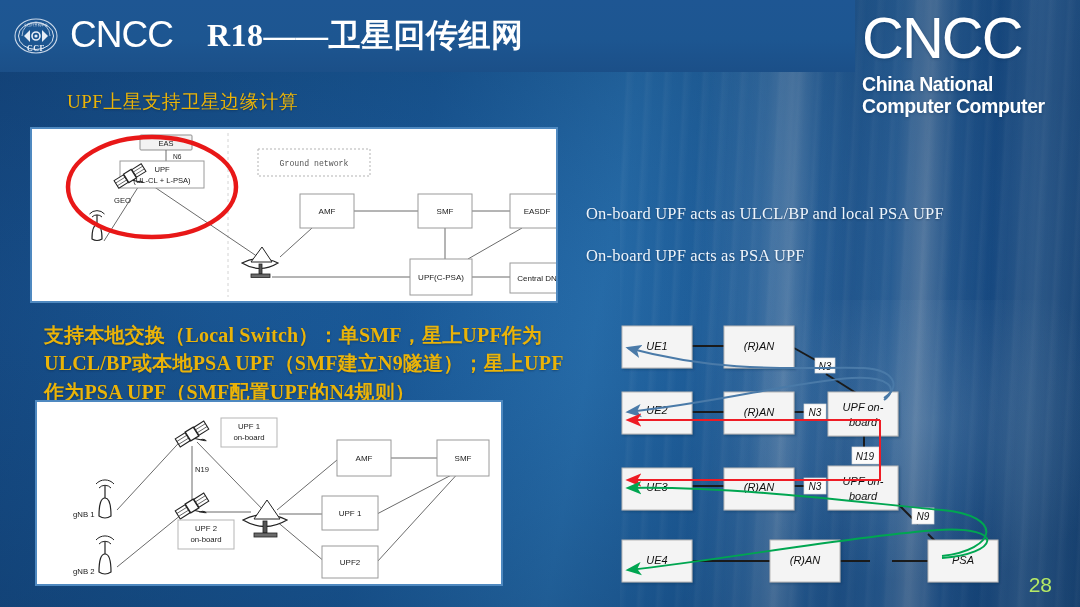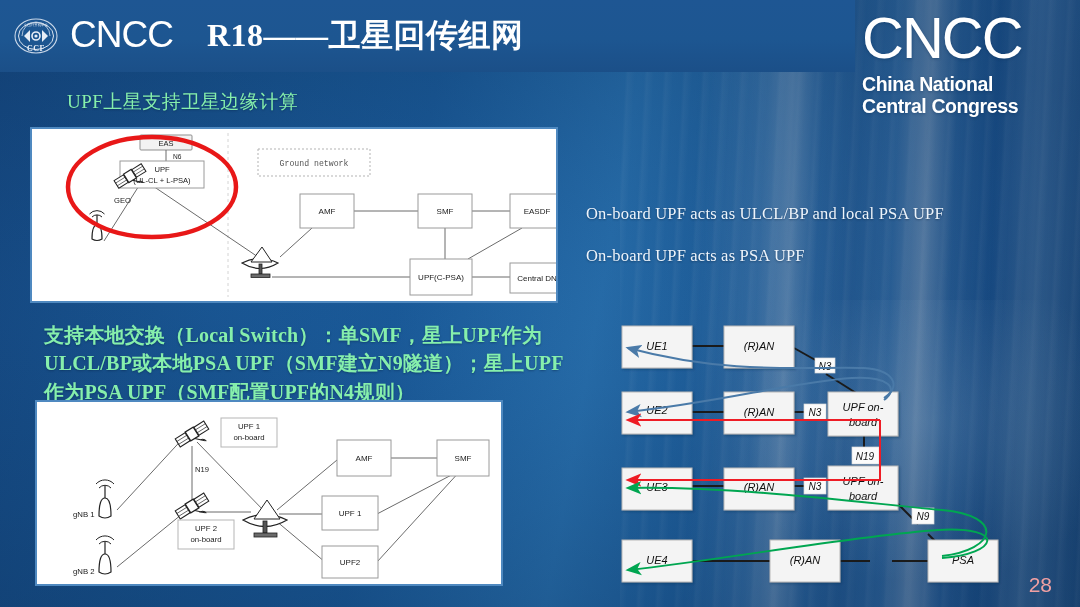--- a/index.html
+++ b/index.html
@@ -84,21 +84,21 @@
     font-family: "Liberation Sans", sans-serif;
     font-size: 58px; font-weight: 300; line-height: .95; letter-spacing: -2px;
   }
   .cncc-brand .sub1, .cncc-brand .sub2 {
     font-family: "Liberation Sans", sans-serif;
     font-size: 19.5px; font-weight: 700; line-height: 1.12; letter-spacing: -0.4px;
   }
   .cncc-brand .sub1 { margin-top: 9px; }
   
   .heading-cn {
-    position: absolute; color: #86efac;
+    position: absolute; color: #eab308;
     font-family: "Liberation Serif", serif;
     text-shadow: 0 1px 2px rgba(0,30,60,.4);
   }
   #h-top { left: 67px; top: 89px; font-size: 19px; font-weight: 400; letter-spacing: .5px; }
   #h-mid {
     left: 44px; top: 321px; width: 520px;
     font-size: 20px; font-weight: 700; line-height: 1.42; letter-spacing: .2px;
   }
   
   .rtext {
@@ -115,21 +115,21 @@
   .panel {
     position: absolute; background: #ffffff;
     border: 2px solid #4f89c0;
   }
   #panel-top { left: 30px; top: 127px; width: 528px; height: 176px; text-align: center; }
   #panel-bot { left: 35px; top: 400px; width: 468px; height: 186px; }
   .panel svg { display: block; width: 100%; height: 100%; }
   
   .pageno {
     position: absolute; right: 28px; bottom: 10px;
-    color: #fca5a5; font-family: "Liberation Sans", sans-serif;
+    color: #bef264; font-family: "Liberation Sans", sans-serif;
     font-size: 21px; opacity: .95;
   }
   
   #net { position: absolute; left: 612px; top: 316px; width: 404px; height: 276px; font-style: italic; }
   #net svg { display: block; }
 </style>
 </head>
 <body>
 
 <div id="slide">
@@ -154,21 +154,21 @@
         <text x="22" y="12" text-anchor="middle" fill="#dfe9f4" font-family="Liberation Sans, sans-serif" font-size="3.4">中国计算机学会</text>
       </svg>
     </div>
     <div class="cncc-word">CNCC</div>
     <div class="slide-title">R18——卫星回传组网</div>
   </div>
 
   <div class="cncc-brand">
     <div class="big">CNCC</div>
     <div class="sub1">China National</div>
-    <div class="sub2">Central Congress</div>
+    <div class="sub2">Computer Computer</div>
   </div>
 
   <div class="heading-cn" id="h-top">UPF上星支持卫星边缘计算</div>
 
   <div class="panel" id="panel-top">
     <svg viewBox="0 0 524 172" preserveAspectRatio="none">
 
       <line x1="196" y1="4" x2="196" y2="168" stroke="#d4d4d4" stroke-width="1" stroke-dasharray="3,3"></line>
 
       <line x1="72" y1="112" x2="110" y2="52" stroke="#6b6b6b" stroke-width="1"></line>

